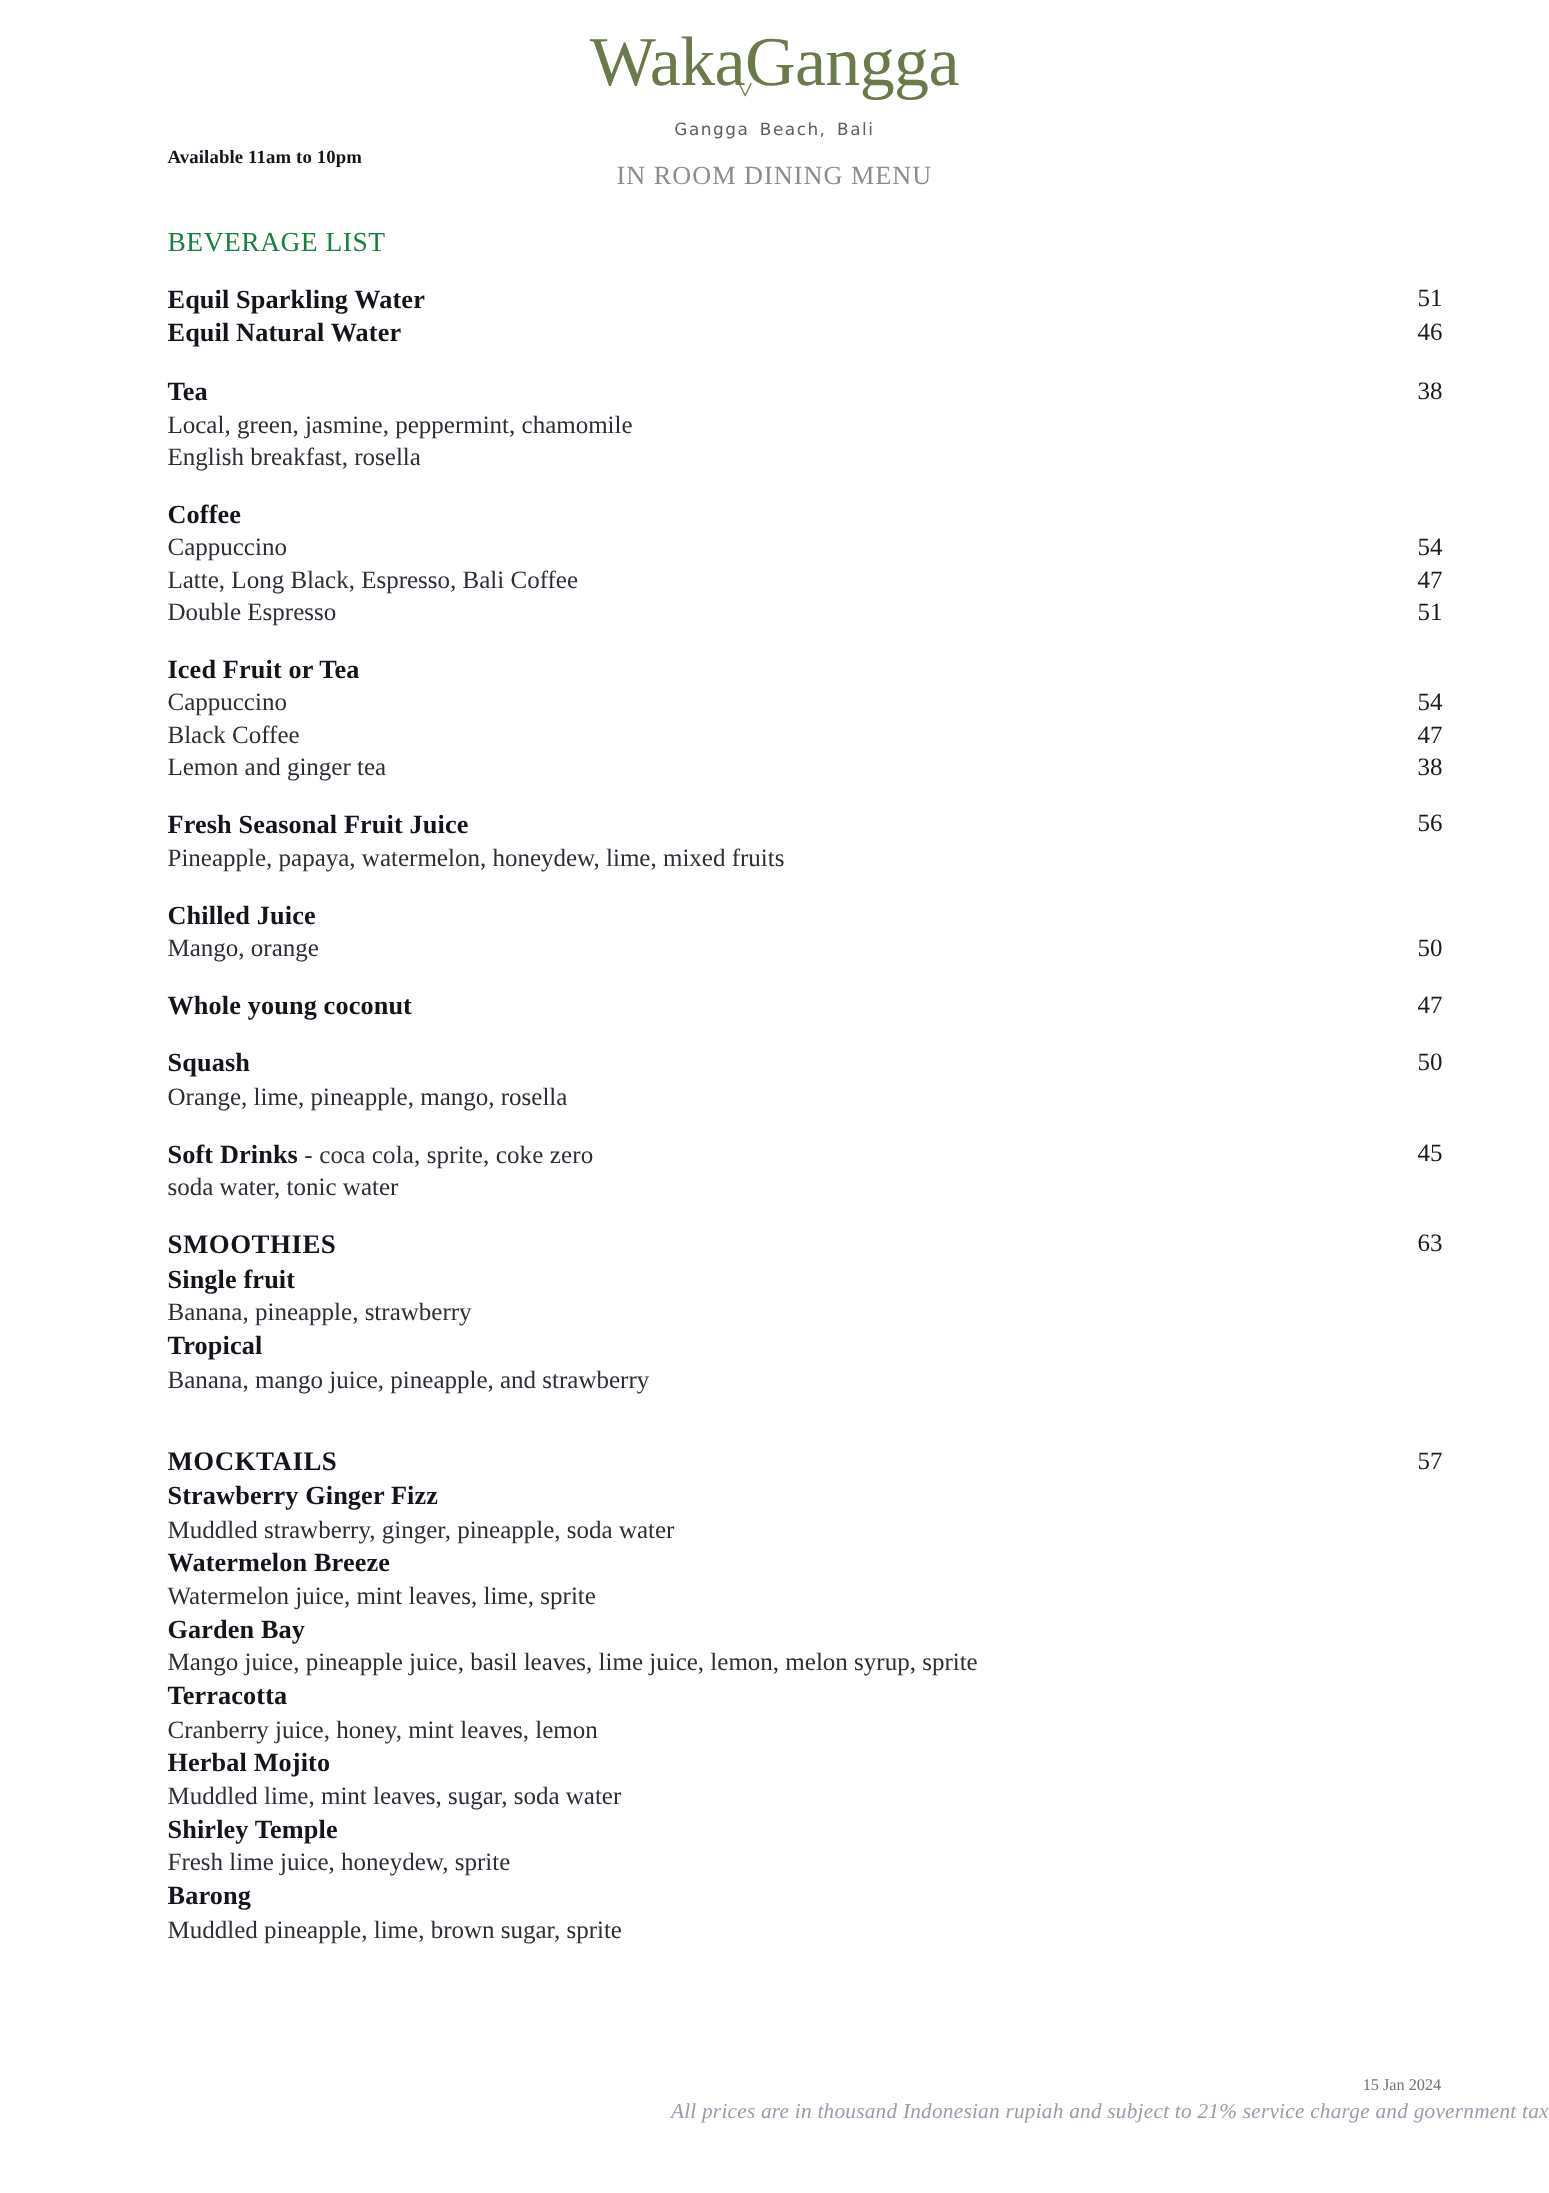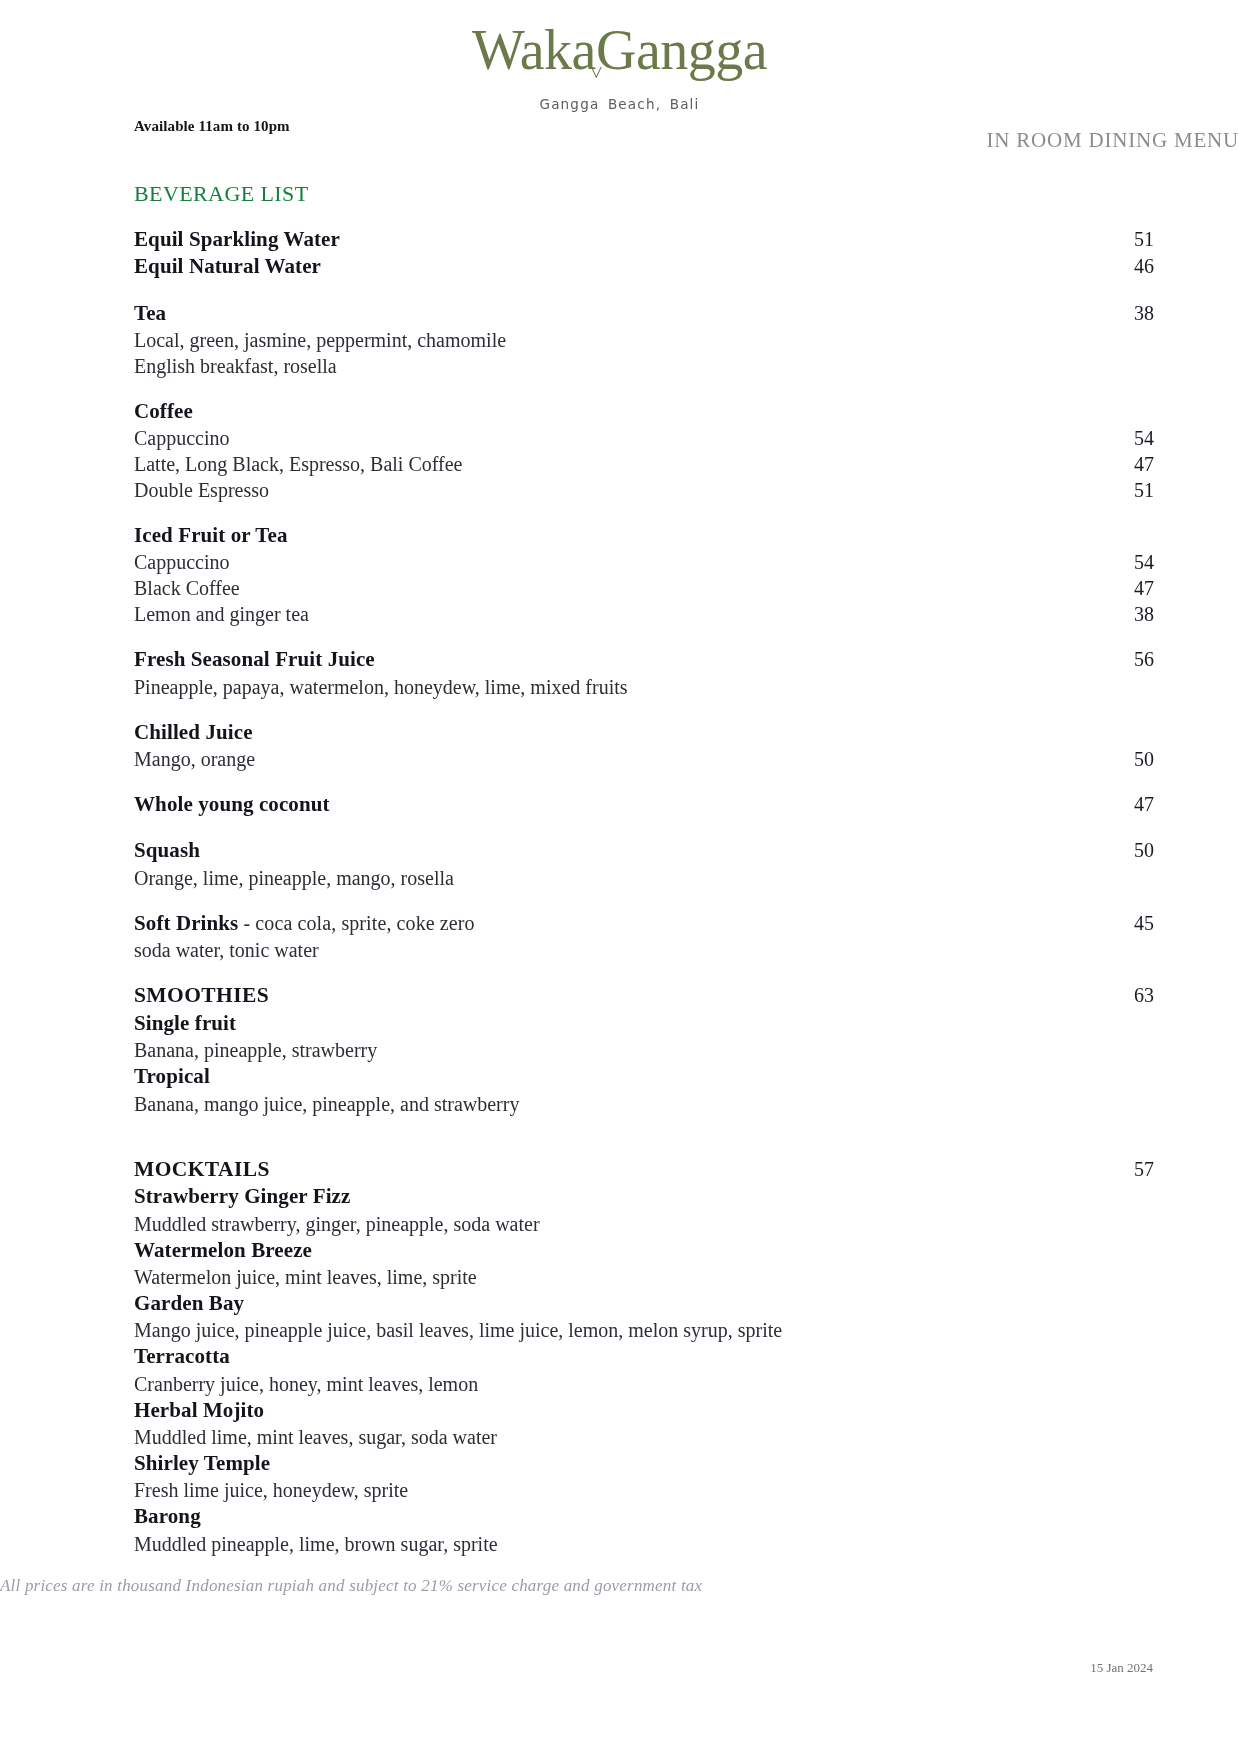--- a/index.html
+++ b/index.html
@@ -59,21 +59,20 @@
     letter-spacing: 1.2px;
     margin-top: 18px;
     word-spacing: 3px;
   }
   .brand-menu-title {
     font-family: "Liberation Serif", "DejaVu Serif", serif;
     font-size: 21px;
     color: #8c8c90;
     letter-spacing: 0.8px;
     margin-top: 16px;
-    text-align: right;
   }
 
   
   .content {
     position: absolute;
     left: 134px;
     right: 85px;
     top: 118px;
   }
 
@@ -141,22 +140,22 @@
     font-weight: normal;
     font-size: 20px;
     color: #2d2d36;
   }
 
   
   .legal {
     position: absolute;
     left: 0;
     right: 0;
-    top: 1576px;
-    text-align: left;
+    top: 1679px;
+    text-align: right;
     font-style: italic;
     font-size: 17px;
     color: #9b9bab;
     letter-spacing: 0.2px;
   }
   .doc-date {
     position: absolute;
     right: 86px;
     top: 1660px;
     font-size: 13px;

